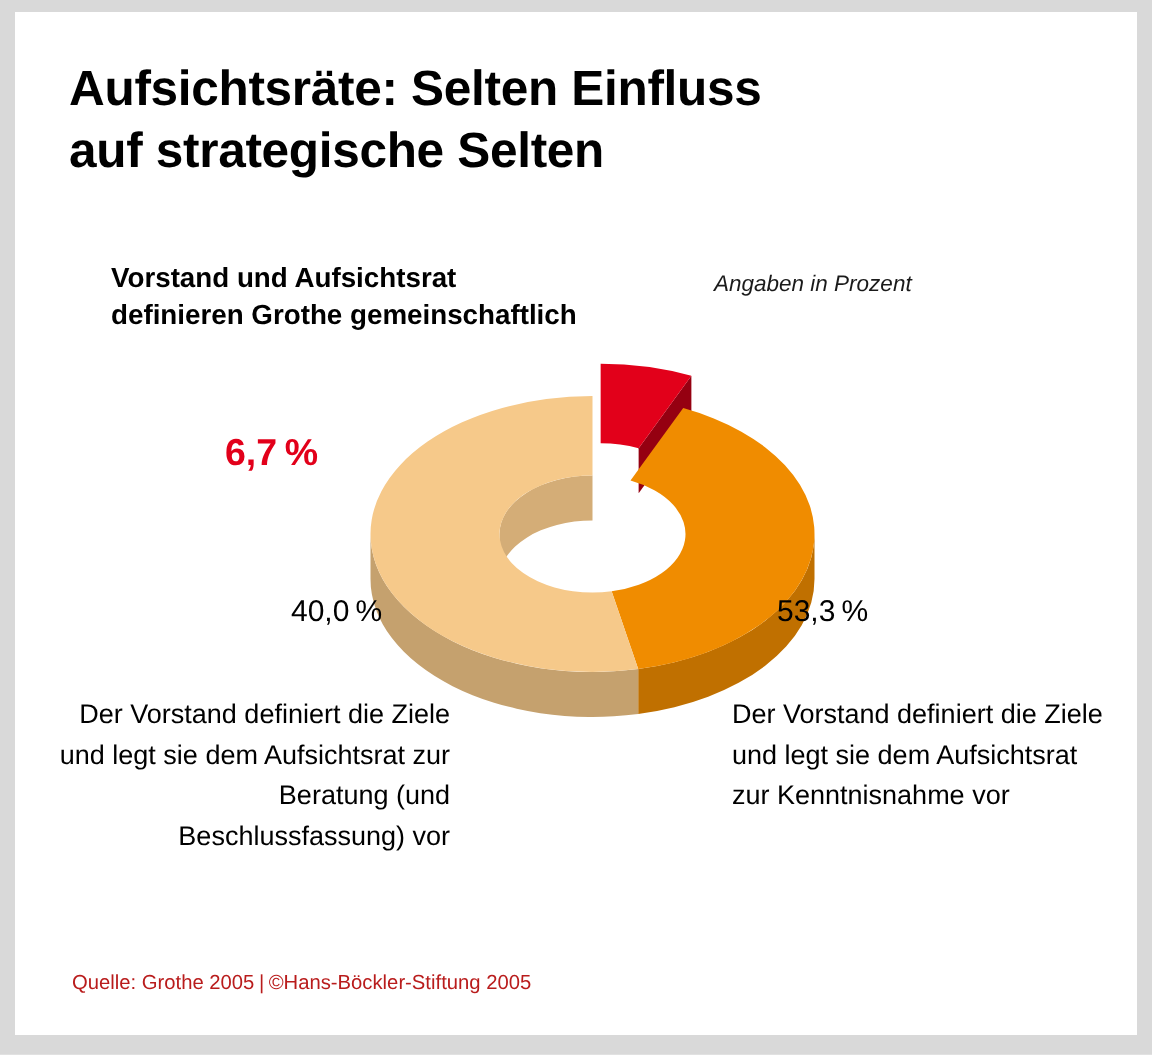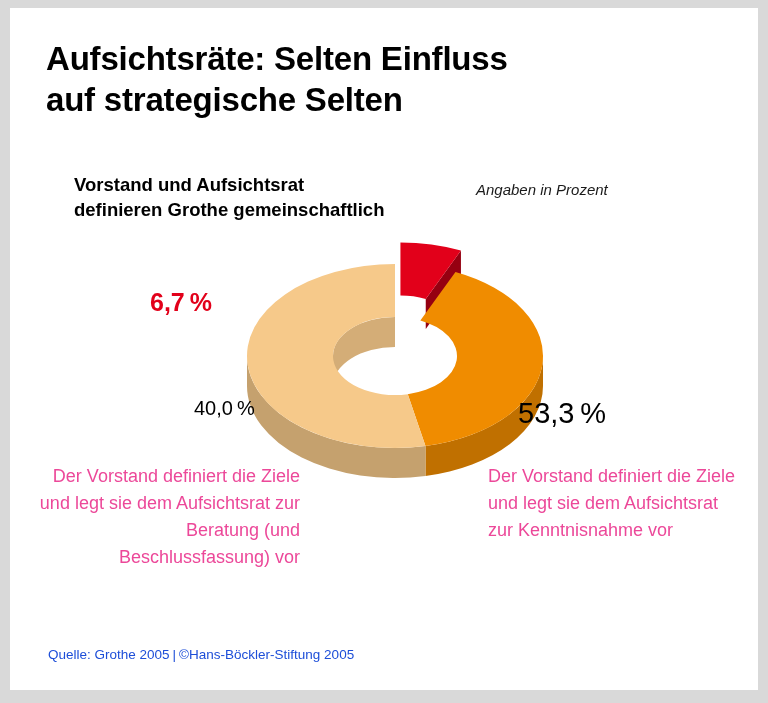--- a/index.html
+++ b/index.html
@@ -93,49 +93,49 @@
     font-weight: bold;
     color: #000000;
     white-space: nowrap;
   }
   .pct.red {
     color: #e2001a;
     margin-top: 43px;
   }
   .pct-red-pos { left: 140px; top: 237px; }
   .pct-left-pos { left: 140px; top: 389px; font-weight: normal; font-size: 20px; margin-left: 44px;}
-  .pct-right-pos { left: 508px; top: 389px; font-weight: normal; font-size: 29px;}
+  .pct-right-pos { left: 508px; top: 389px; font-weight: normal; font-size: 20px;}
 
   
   .caption {
     position: absolute;
     font-size: 18px;
     line-height: 1.5;
-    color: #ec4899;
+    color: #000000;
   }
   .caption-left {
     left: 28px;
     top: 455px;
     width: 262px;
     text-align: right;
   }
   .caption-right {
     left: 478px;
     top: 455px;
     width: 248px;
     text-align: left;
   }
 
   
   .source {
     position: absolute;
     left: 38px;
     bottom: 28px;
     font-size: 13.5px;
-    color: #1d4ed8;
+    color: #b91c1c;
   }
   .source .sep { padding: 0 3px; }
 </style>
 </head>
 <body>
 
 <div id="page">
   <div id="card">
 
     <div class="title">

